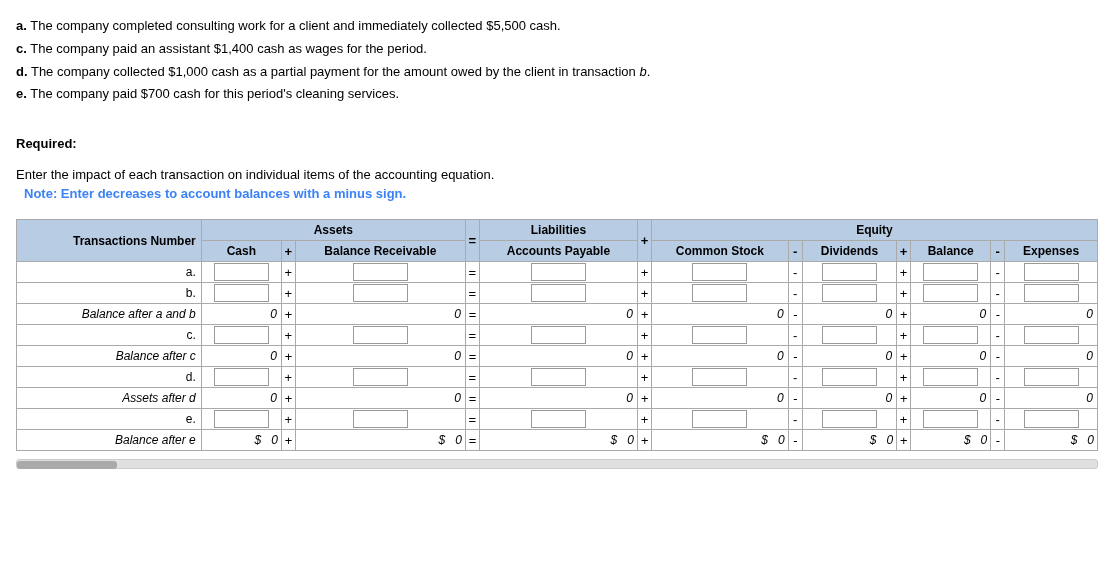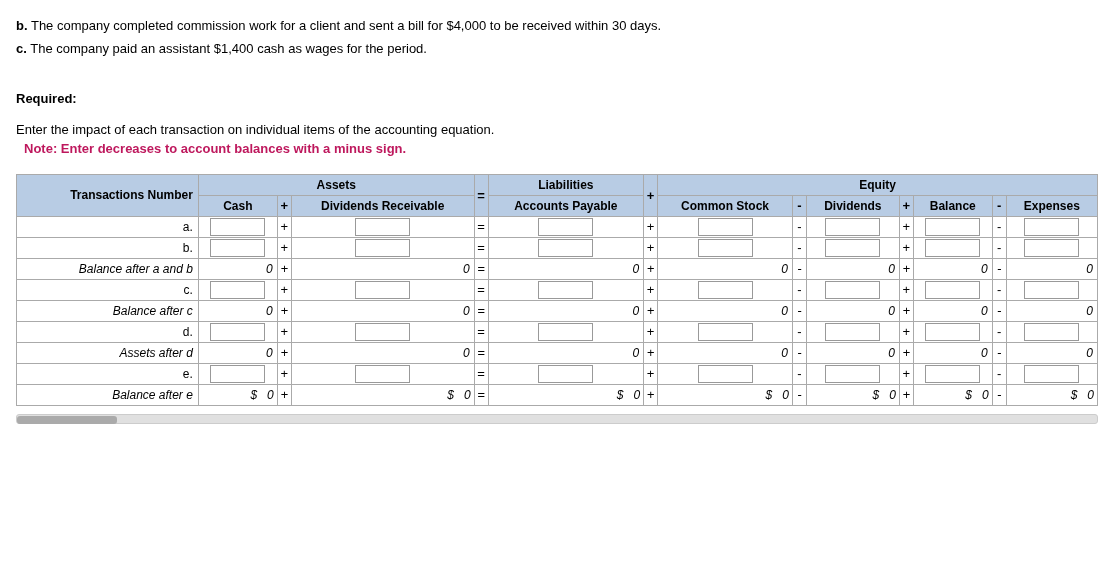--- a/index.html
+++ b/index.html
@@ -16,21 +16,21 @@
     }
     .intro p { margin-bottom: 2px; }
     .required-label {
       font-weight: bold;
       margin-bottom: 16px;
     }
     .required-text {
       margin-bottom: 4px;
     }
     .note {
-      color: #be185d;
+      color: #3b82f6;
       font-weight: bold;
       margin-bottom: 18px;
       padding-left: 8px;
     }
     table {
       border-collapse: collapse;
       width: 100%;
       font-size: 12px;
     }
     th, td {
@@ -118,22 +118,24 @@
       background: #aaa;
       border-radius: 3px;
     }
   </style>
 </head>
 <body>
 
 
 
 <div class="intro">
-  <p><strong>b.</strong> The company completed commission work for a client and sent a bill for $4,000 to be received within 30 days.</p>
+  <p><strong>a.</strong> The company completed consulting work for a client and immediately collected $5,500 cash.</p>
   <p><strong>c.</strong> The company paid an assistant $1,400 cash as wages for the period.</p>
+  <p><strong>d.</strong> The company collected $1,000 cash as a partial payment for the amount owed by the client in transaction <em>b</em>.</p>
+  <p><strong>e.</strong> The company paid $700 cash for this period's cleaning services.</p>
 </div>
 <br>
 <p class="required-label">Required:</p>
 <p class="required-text">Enter the impact of each transaction on individual items of the accounting equation.</p>
 <p class="note">Note: Enter decreases to account balances with a minus sign.</p>
 
 <table>
   <thead>
 
     <tr class="header-top">
@@ -141,21 +143,21 @@
       <th colspan="3">Assets</th>
       <th class="op" rowspan="2">=</th>
       <th colspan="1">Liabilities</th>
       <th class="op" rowspan="2">+</th>
       <th colspan="7">Equity</th>
     </tr>
 
     <tr class="header-top">
       <th>Cash</th>
       <th class="op">+</th>
-      <th>Dividends Receivable</th>
+      <th>Balance Receivable</th>
       <th>Accounts Payable</th>
       <th>Common Stock</th>
       <th class="op">-</th>
       <th>Dividends</th>
       <th class="op">+</th>
       <th>Balance</th>
       <th class="op">-</th>
       <th>Expenses</th>
     </tr>
   </thead>

